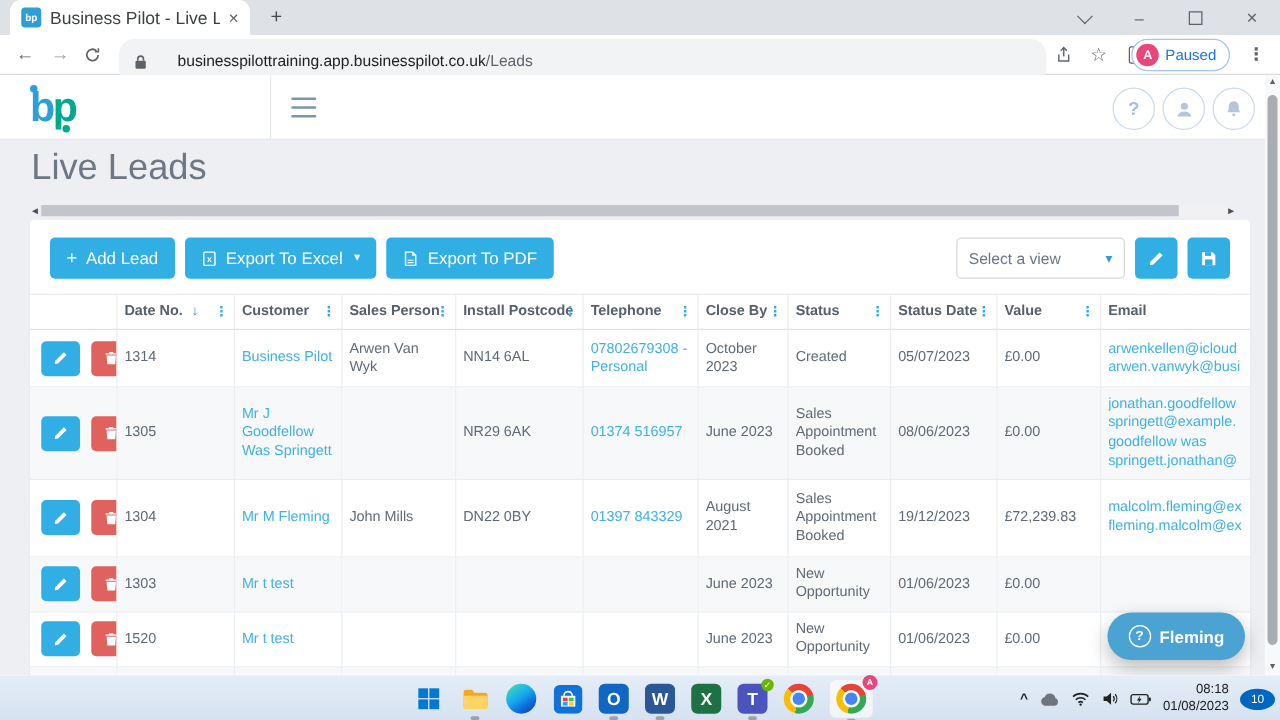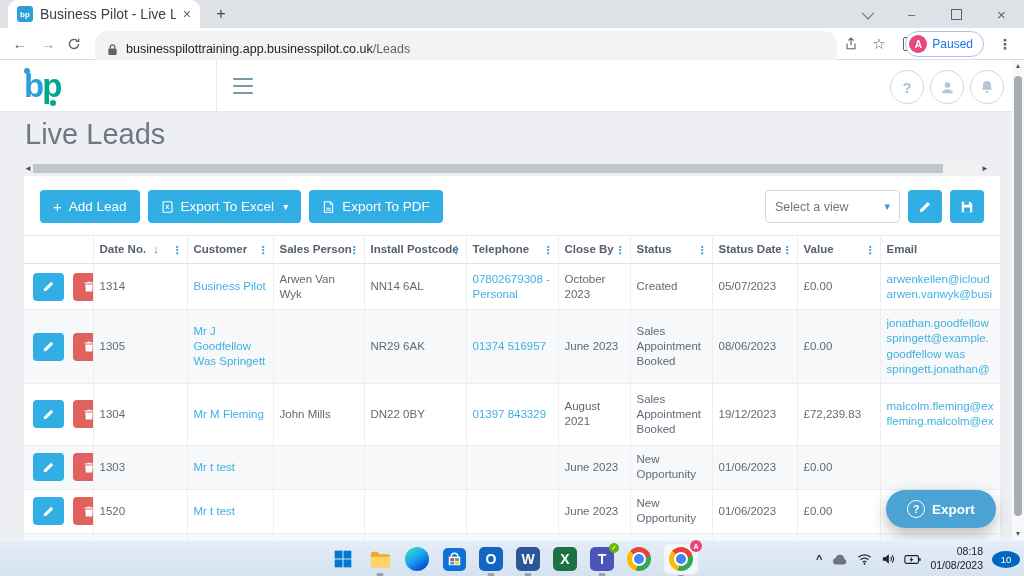--- a/index.html
+++ b/index.html
@@ -17,21 +17,21 @@
     display:flex;align-items:center;justify-content:center}
   .winctl{position:absolute;right:0;top:0;height:28px;display:flex;align-items:center;color:#5f6368}
   .winctl>div{width:45px;text-align:center;font-size:13px}
   .chev-dn{display:inline-block;width:8px;height:8px;border-right:1.5px solid #5f6368;border-bottom:1.5px solid #5f6368;
     transform:rotate(45deg) translateY(-2px)}
   .restore{display:inline-block;width:9px;height:9px;border:1.2px solid #5f6368;position:relative;top:1px}
   
   .addrbar{position:absolute;top:28px;left:0;width:1024px;height:32px;background:#fff;border-bottom:1px solid #dadce0;box-sizing:border-box}
   .navic{position:absolute;top:0;height:31px;display:flex;align-items:center;justify-content:center;width:24px;color:#5f6368;font-size:15px}
   .urlpill{position:absolute;left:95px;top:3px;width:742px;height:26px;background:#f1f3f4;border-radius:13px;
-    display:flex;align-items:center;padding:18px 12px;gap:8px;box-sizing:border-box}
+    display:flex;align-items:center;padding:18px 12px;gap:24px;box-sizing:border-box}
   .url{font-size:12.5px;color:#202124;white-space:nowrap}
   .url .path{color:#5f6368}
   .abar-ic{position:absolute;top:0;height:31px;display:flex;align-items:center;justify-content:center;width:26px;color:#5f6368}
   .sidebar-ic{width:15px;height:12px;border:1.5px solid #5f6368;border-radius:2px;position:relative}
   .sidebar-ic::after{content:"";position:absolute;right:0;top:0;bottom:0;width:6px;background:#5f6368}
   .paused{position:absolute;right:40px;top:3px;height:24px;border:1px solid #a5c4f0;border-radius:13px;background:#fff;
     display:flex;align-items:center;gap:5px;padding:0 10px 0 3px}
   .avatar{width:18px;height:18px;border-radius:50%;background:#e8467c;color:#fff;font-size:10px;font-weight:700;
     display:flex;align-items:center;justify-content:center}
   .paused span.lbl{color:#1a73e8;font-size:12px}
@@ -441,21 +441,21 @@
             <td></td>
             <td></td>
             <td class="f-email"></td>
           </tr>
           </tbody>
       </table>
     </div>
 
     <button class="support">
       <span class="qcirc">?</span>
-      <span>Export</span>
+      <span>Fleming</span>
     </button>
   </div>
 
   <div class="taskbar">
     <div class="tb-center">
       <div class="tbi">
         <svg width="20" height="20" viewBox="0 0 24 24" fill="#0078d4">
           <rect x="2" y="2" width="9.4" height="9.4"></rect>
             <rect x="12.6" y="2" width="9.4" height="9.4"></rect>
           <rect x="2" y="12.6" width="9.4" height="9.4"></rect>

